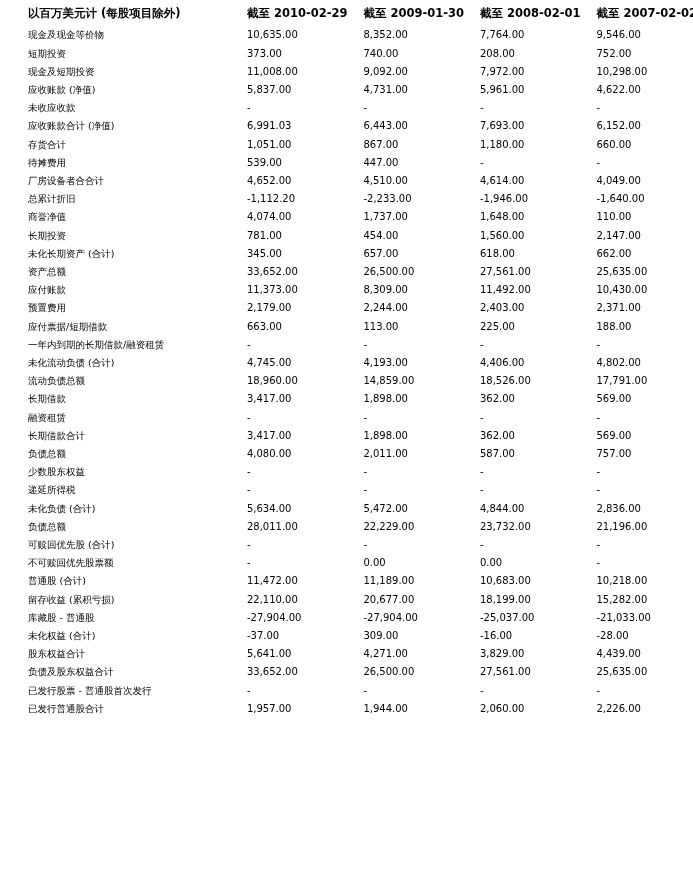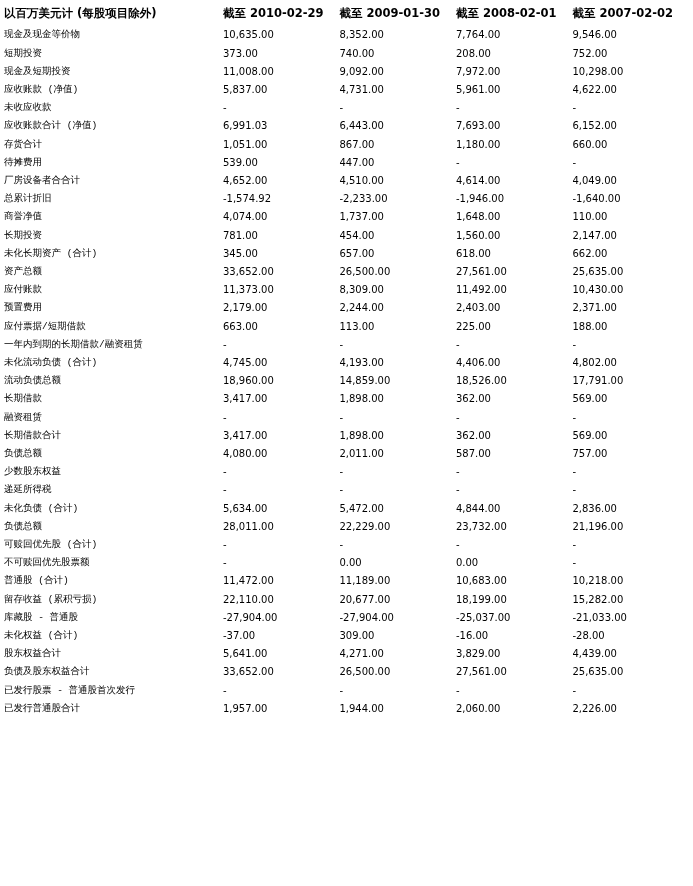--- a/index.html
+++ b/index.html
@@ -11,20 +11,21 @@
     width: 693px;
     height: 886px;
     font-family: "Liberation Serif", serif;
     color: #000000;
     overflow: hidden;
   }
   .sheet {
     width: 592px;
     box-sizing: border-box;
     padding: 6px 4px 0 4px;
+    margin-left: 24px;
   }
   table.fin {
     border-collapse: collapse;
     width: 685px;
     table-layout: fixed;
   }
   table.fin col.c-label { width: 218px; }
   table.fin col.c-val { width: 116px; }
   thead th {
     font-family: "DejaVu Sans", sans-serif;
@@ -46,21 +47,20 @@
     vertical-align: top;
     padding: 0 6px 0 0;
     height: 18.2px;
     line-height: 18.2px;
     white-space: nowrap;
     overflow: hidden;
   }
   tbody td.label {
     font-size: 9.5px;
     letter-spacing: 0px;
-    font-family: Liberation Mono, monospace;
   }
   tbody td.num {
     font-size: 10px;
   }
 </style>
 </head>
 <body>
 
 <div class="sheet">
   <table class="fin">
@@ -139,21 +139,21 @@
         </tr>
         <tr>
           <td class="label">厂房设备者合合计</td>
           <td class="num">4,652.00</td>
           <td class="num">4,510.00</td>
           <td class="num">4,614.00</td>
           <td class="num">4,049.00</td>
         </tr>
         <tr>
           <td class="label">总累计折旧</td>
-          <td class="num">-1,574.92</td>
+          <td class="num">-1,112.20</td>
           <td class="num">-2,233.00</td>
           <td class="num">-1,946.00</td>
           <td class="num">-1,640.00</td>
         </tr>
         <tr>
           <td class="label">商誉净值</td>
           <td class="num">4,074.00</td>
           <td class="num">1,737.00</td>
           <td class="num">1,648.00</td>
           <td class="num">110.00</td>

